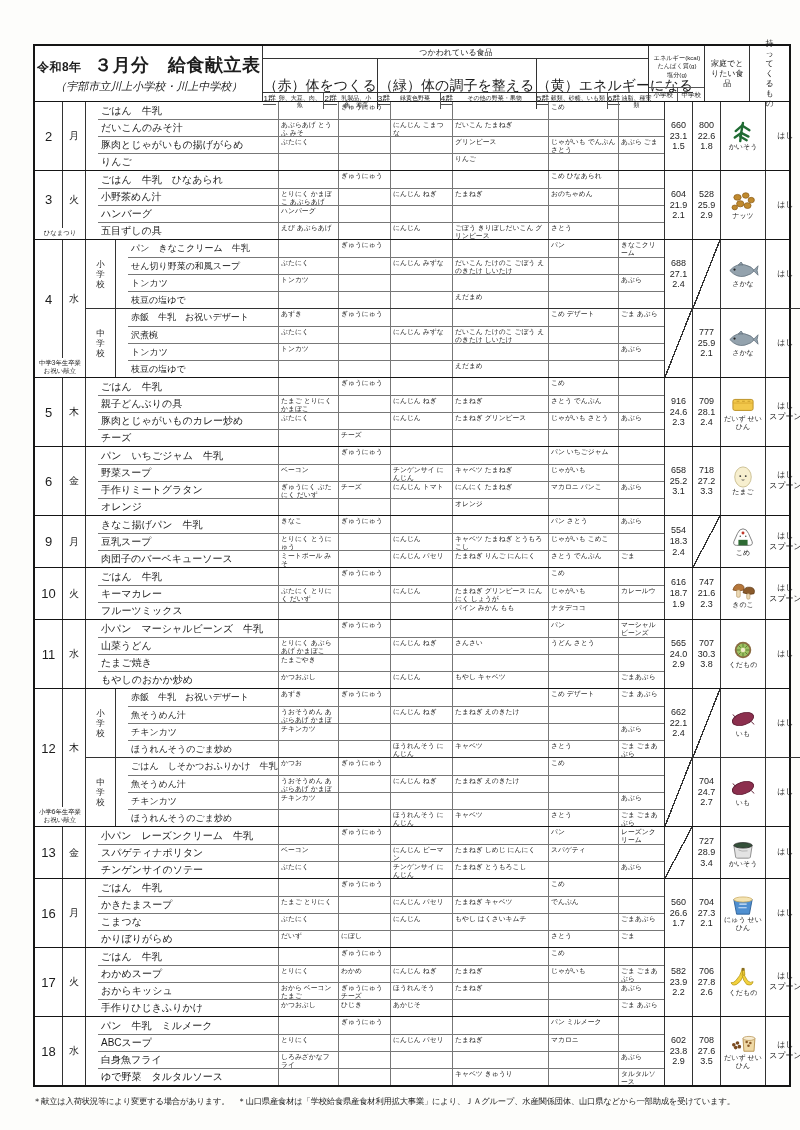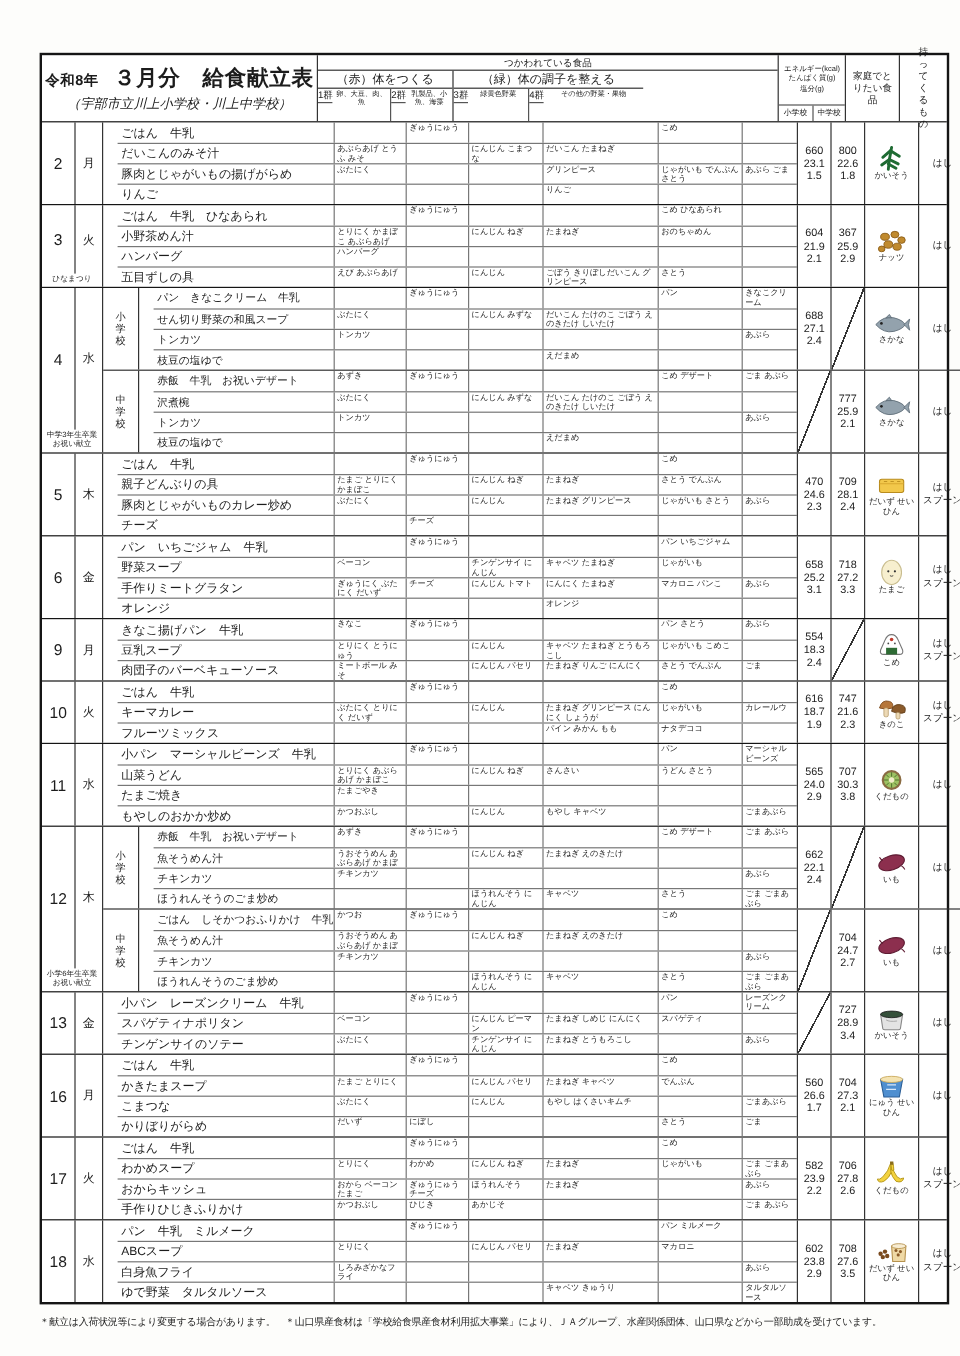--- a/index.html
+++ b/index.html
@@ -16,21 +16,21 @@
   .thead { display:flex; border-bottom:1.6px solid #151515; height:56px; }
   .th-title { width:230px; display:flex; flex-direction:column; justify-content:center; align-items:center; }
   .th-title .t1 { font-size:12px; font-weight:bold; letter-spacing:.5px; }
   .th-title .t1 .big { font-size:18px; }
   .th-title .t2 { font-size:11px; margin-top:2px;font-style:italic; }
   .th-foods { width:386px; border-left:1px solid #333; display:flex; flex-direction:column; }
   .th-used { height:13px; font-size:8px; text-align:center; border-bottom:1px solid #333; line-height:13px; }
   .th-cats { display:flex; flex:1; }
   .th-cat { display:flex; flex-direction:column; }
   .th-cat + .th-cat { border-left:1px solid #333; }
-  .th-cat-label { height:15px; font-size:10px; text-align:center; line-height:15px; border-bottom:1px solid #333; white-space:nowrap; overflow:hidden; }
+  .th-cat-label { height:15px; font-size:14px; text-align:center; line-height:15px; border-bottom:1px solid #333; white-space:nowrap; overflow:hidden;margin-top:19px; }
   .th-cols { display:flex; flex:1; }
   .th-col { display:flex; flex-direction:row; }
   .th-col + .th-col { border-left:1px solid #555; }
   .th-num { height:12px; font-size:8px; text-align:center; line-height:12px; border-bottom:1px solid #555; }
   .th-desc { flex:1; font-size:6px; text-align:center; padding-top:2px; line-height:1.15; overflow:hidden; }
   .th-energy { width:56px; border-left:1px solid #333; display:flex; flex-direction:column; }
   .th-en-label { flex:1; font-size:6.2px; text-align:center; display:flex; flex-direction:column; justify-content:center; line-height:1.3; }
   .th-en-schools { height:14px; display:flex; border-top:1px solid #555; }
   .th-en-school { width:28px; font-size:6.5px; text-align:center; line-height:13px; }
   .th-en-school + .th-en-school { border-left:1px solid #555; }
@@ -96,20 +96,33 @@
                 <div class="th-col wg3">
                   <div class="th-num">3群</div>
                   <div class="th-desc">緑黄色野菜</div>
                 </div>
                 <div class="th-col wg4">
                   <div class="th-num">4群</div>
                   <div class="th-desc">その他の野菜・果物</div>
                 </div>
               </div>
             </div>
+            <div class="th-cat">
+              <div class="th-cat-label">（黄）エネルギーになる</div>
+              <div class="th-cols">
+                <div class="th-col wg5">
+                  <div class="th-num">5群</div>
+                  <div class="th-desc">穀類、砂糖、いも類</div>
+                </div>
+                <div class="th-col wg6">
+                  <div class="th-num">6群</div>
+                  <div class="th-desc">油脂、種実類</div>
+                </div>
+              </div>
+            </div>
           </div>
       </div>
       <div class="th-energy">
         <div class="th-en-label" id="th-en-label">
             <div>エネルギー(kcal)</div>
             <div>たんぱく質(g)</div>
             <div>塩分(g)</div>
           </div>
         <div class="th-en-schools" id="th-en-schools">
             <div class="th-en-school">小学校</div>
@@ -246,21 +259,21 @@
                   <div class="gcell wg5">さとう</div>
                   <div class="gcell wg6"></div>
                 </div>
               </div>
               <div class="c-energy wel">
                 <div class="eline">604</div>
                 <div class="eline">21.9</div>
                 <div class="eline">2.1</div>
               </div>
               <div class="c-energy wjh">
-                <div class="eline">367</div>
+                <div class="eline">528</div>
                 <div class="eline">25.9</div>
                 <div class="eline">2.9</div>
               </div>
               <div class="c-icon wic">
                 <div class="iconwrap">
                   <svg viewBox="0 0 30 24" width="30" height="22">
                     <g fill="#c08a2e" stroke="#8a5a14" stroke-width="0.8">
                       <ellipse cx="9" cy="8" rx="4" ry="3.2"></ellipse>
                       <ellipse cx="18" cy="6" rx="3.6" ry="3"></ellipse>
                       <ellipse cx="24" cy="11" rx="3.4" ry="3"></ellipse>
@@ -464,21 +477,21 @@
                   <div class="c-menu">チーズ</div>
                   <div class="gcell wg1"></div>
                   <div class="gcell wg2">チーズ</div>
                   <div class="gcell wg3"></div>
                   <div class="gcell wg4"></div>
                   <div class="gcell wg5"></div>
                   <div class="gcell wg6"></div>
                 </div>
               </div>
               <div class="c-energy wel">
-                <div class="eline">470</div>
+                <div class="eline">916</div>
                 <div class="eline">24.6</div>
                 <div class="eline">2.3</div>
               </div>
               <div class="c-energy wjh">
                 <div class="eline">709</div>
                 <div class="eline">28.1</div>
                 <div class="eline">2.4</div>
               </div>
               <div class="c-icon wic">
                 <div class="iconwrap">

